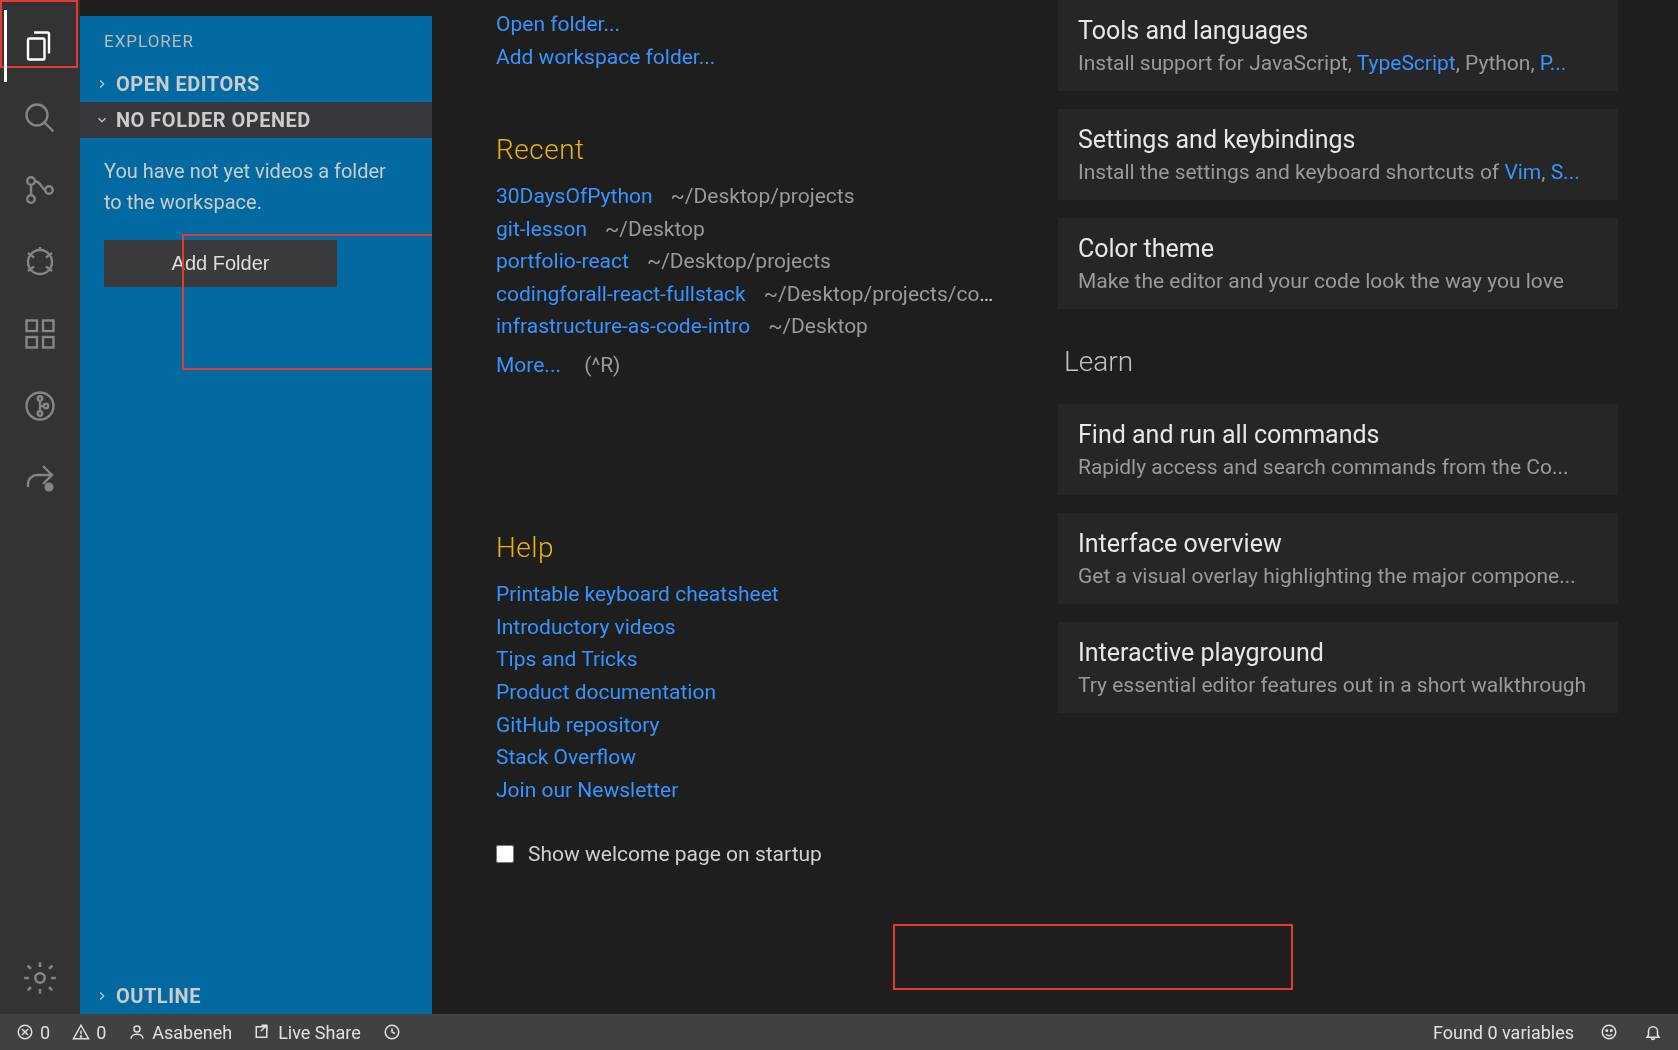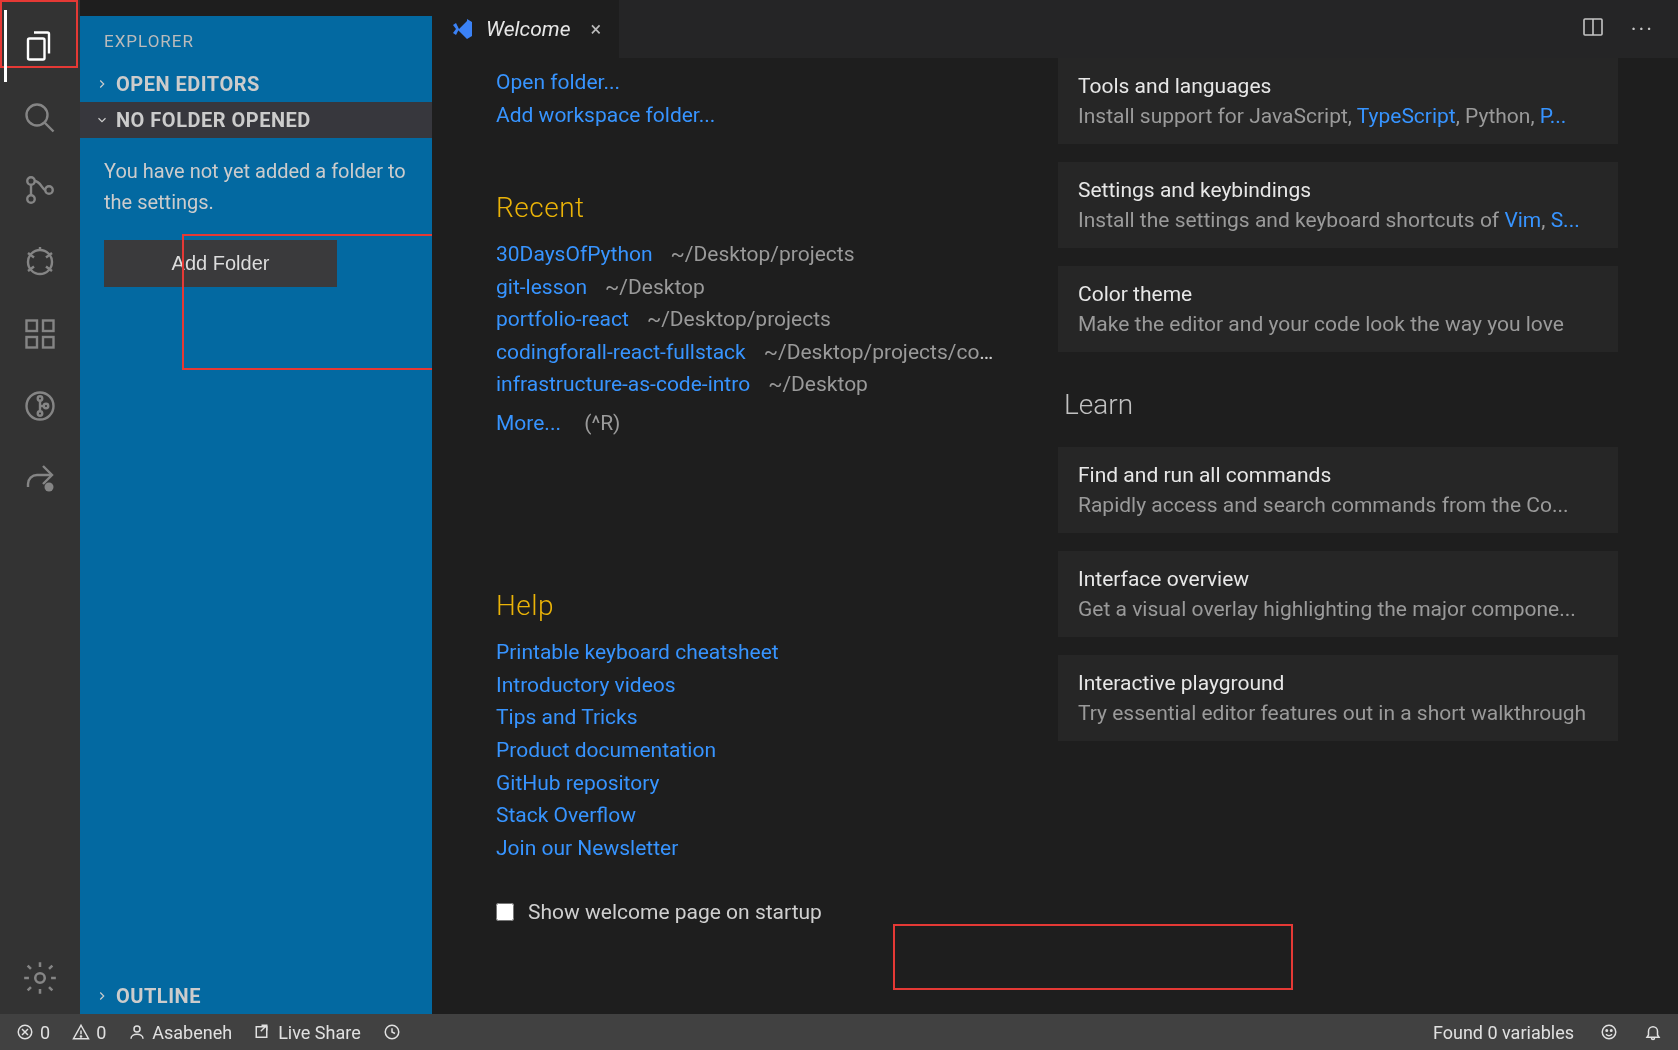--- a/index.html
+++ b/index.html
@@ -146,21 +146,21 @@
   .list-line { font-size:21px; line-height:1.55; white-space:nowrap; overflow:hidden; text-overflow:ellipsis;}
   .path { color:#9a9a9a; margin-left:18px;text-align:right; }
   .more-line { margin-top:6px; }
   .shortcut { color:#9a9a9a; margin-left:18px; }
 
   .card {
     background:#262626;
     padding:16px 20px;
     margin-bottom:18px;
   }
-  .card-title { font-size:21px; color:#e7e7e7; margin-bottom:6px;}
+  .card-title { font-size:25px; color:#e7e7e7; margin-bottom:6px;}
   .card-desc { font-size:21px; color:#9a9a9a; white-space:nowrap; overflow:hidden; text-overflow:ellipsis;}
   .learn-h { font-size:28px; font-weight:300; color:#c1c1c1; margin:36px 0 26px 6px;}
 
   .startup-row {
     margin-top:36px;
     display:flex;
     align-items:center;
     gap:14px;
     font-size:21px;
     color:#d0d0d0;
@@ -268,50 +268,34 @@
       <span>OPEN EDITORS</span>
     </div>
     <div class="side-section-header dark">
       <span class="chevron">
           <svg viewBox="0 0 24 24">
             <polyline points="6 9 12 15 18 9"></polyline>
           </svg>
         </span>
       <span>NO FOLDER OPENED</span>
     </div>
-    <div class="no-folder-msg">You have not yet added a folder to the settings.</div>
+    <div class="no-folder-msg">You have not yet videos a folder to the workspace.</div>
     <button class="add-folder-btn">Add Folder</button>
     <div class="red-box-2" style="left:102px; top:218px; width:336px; height:136px;"></div>
     <div class="outline-header side-section-header">
       <span class="chevron">
           <svg viewBox="0 0 24 24">
             <polyline points="9 6 15 12 9 18"></polyline>
           </svg>
         </span>
       <span>OUTLINE</span>
     </div>
   </div>
 
   <div class="editor-area editor-rel">
-    <div class="tab-bar">
-      <div class="tab">
-        <svg class="vsc-logo" viewBox="0 0 24 24">
-            <path fill="#3b82f6" d="M17 2l5 3v14l-5 3-9-9 9-9zM3 8l3-2 3 6-3 6-3-2 3-4-3-4z"></path>
-          </svg>
-        <span>Welcome</span>
-        <span class="close">×</span>
-      </div>
-      <div class="tab-actions">
-        <span><svg viewBox="0 0 24 24">
-              <rect x="3" y="4" width="18" height="16" rx="1"></rect>
-              <line x1="12" y1="4" x2="12" y2="20"></line>
-            </svg></span>
-        <span class="ellipsis">···</span>
-      </div>
-    </div>
 
     <div class="welcome-body">
       <div class="col-left">
         <div class="list-line"><span class="link">Open folder...</span></div>
         <div class="list-line"><span class="link">Add workspace folder...</span></div>
 
         <div class="section-h">Recent</div>
         <div id="recent-list">
             <div class="list-line"><span class="link">30DaysOfPython</span><span class="path">~/Desktop/projects</span></div>
             <div class="list-line"><span class="link">git-lesson</span><span class="path">~/Desktop</span></div>

